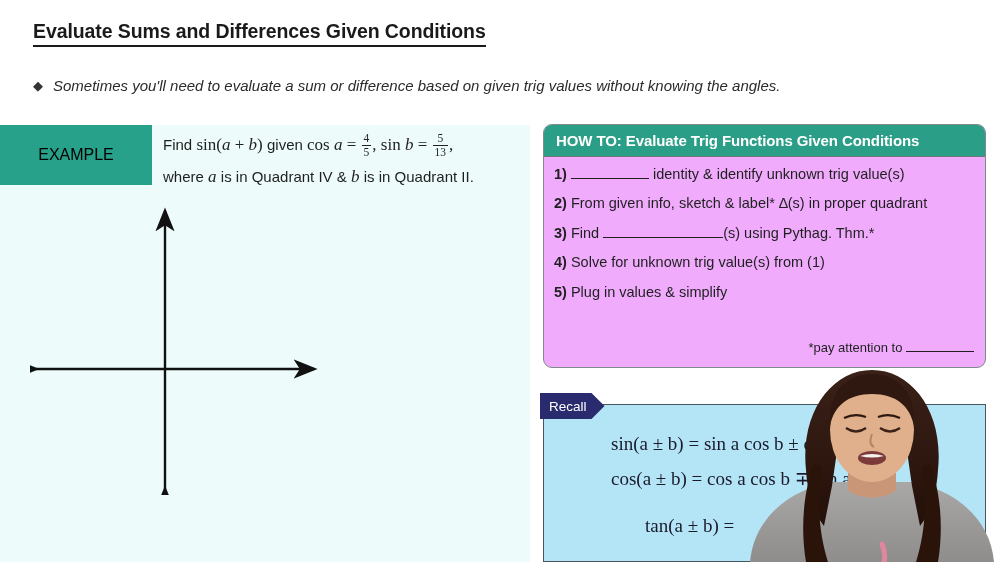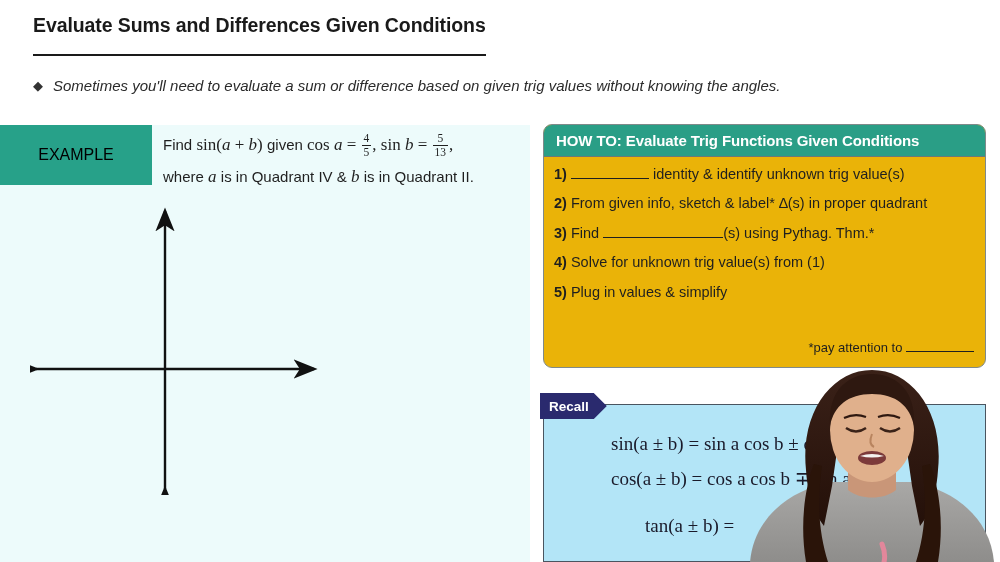--- a/index.html
+++ b/index.html
@@ -12,27 +12,27 @@
     background: #ffffff;
     font-family: "Liberation Sans", sans-serif;
     overflow: hidden;
     position: relative;
   }
 
   
   #slide-title {
     position: absolute;
     left: 33px;
-    top: 14px;
+    top: 20px;
     font-size: 19.5px;
     font-weight: bold;
     color: #1a1a1a;
     letter-spacing: -0.1px;
     border-bottom: 2px solid #1a1a1a;
-    padding-bottom: 18px;
+    padding-bottom: 3px;
     line-height: 1.15;
     white-space: nowrap;
   }
 
   
   #intro-bullet-row {
     position: absolute;
     left: 33px;
     top: 76px;
     display: flex;
@@ -109,21 +109,21 @@
     top: 80px;
   }
 
   
   #howto-box {
     position: absolute;
     left: 543px;
     top: 124px;
     width: 443px;
     height: 244px;
-    background: #eab308;
+    background: #f0abfc;
     border: 1.5px solid #7f8a8a;
     border-radius: 9px;
     box-sizing: border-box;
     overflow: hidden;
   }
   #howto-header {
     height: 31px;
     background: #2a9e86;
     display: flex;
     align-items: center;
@@ -180,21 +180,21 @@
     overflow: hidden;
   }
   #recall-tag {
     position: absolute;
     left: 540px;
     top: 393px;
     height: 26px;
     background: #2a2a6e;
     color: #ffffff;
     font-size: 13.5px;
-    font-weight: bold;
+    font-weight: normal;
     display: flex;
     align-items: center;
     padding: 0 18px 0 9px;
     clip-path: polygon(0 0, calc(100% - 13px) 0, 100% 50%, calc(100% - 13px) 100%, 0 100%);
     z-index: 6;
   }
   .recall-formula {
     position: absolute;
     font-family: "Liberation Serif", serif;
     font-size: 19px;

